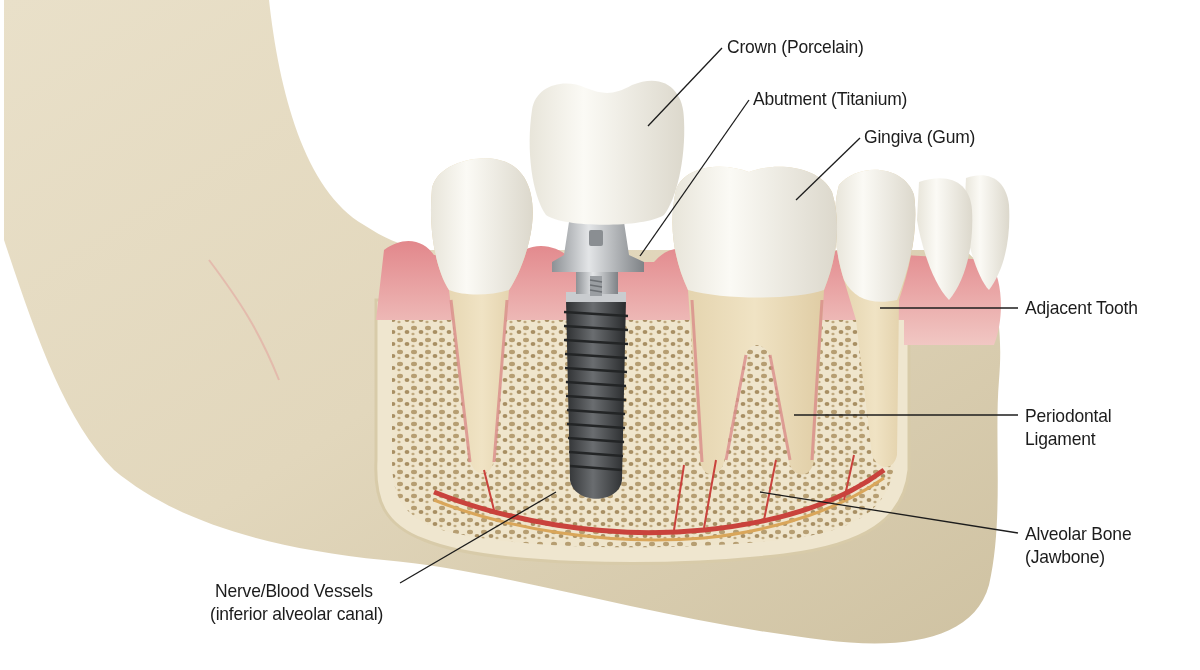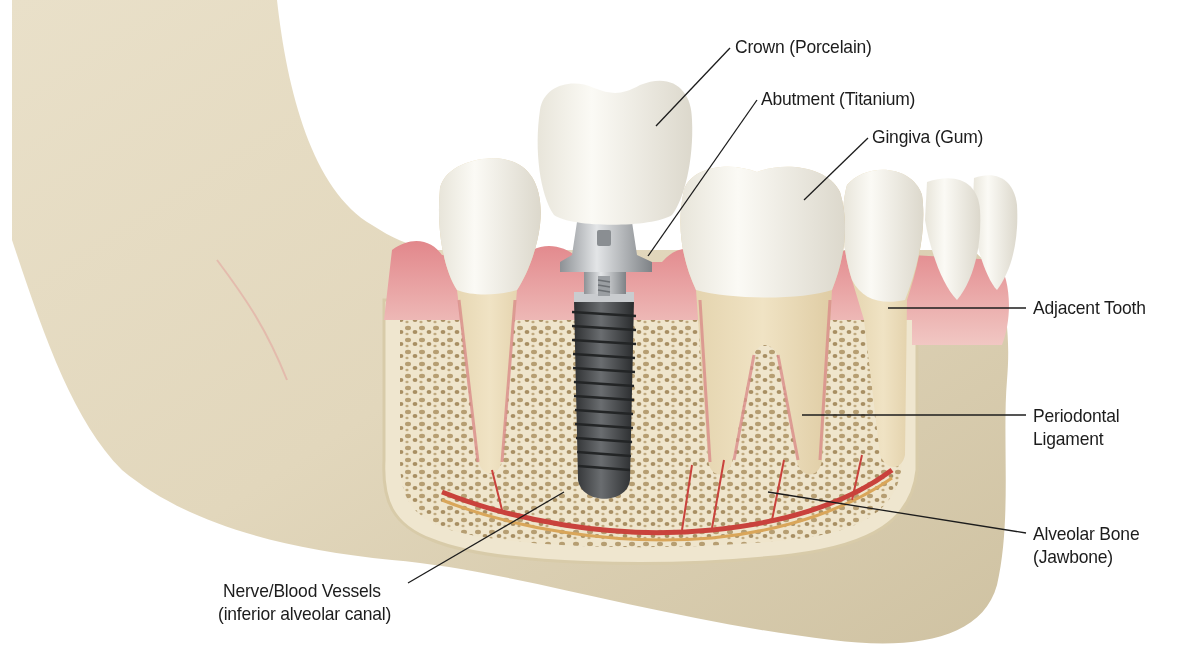--- a/index.html
+++ b/index.html
@@ -1,18 +1,18 @@
 <!DOCTYPE html>
 <html><head>
 <meta charset="utf-8">
 <style>
   html, body { margin: 0; padding: 0; background: #ffffff; }
   body { width: 1200px; height: 670px; overflow: hidden; position: relative;
          font-family: "Liberation Sans", sans-serif; }
-  #stage { position: absolute; left: 12px; top: 0; width: 1140px; height: 670px; text-align: right; }
+  #stage { position: absolute; left: 4px; top: 0; width: 1140px; height: 670px; text-align: right; }
   svg.illu { position: absolute; left: 0; top: 0; }
   .label { position: absolute; color: #1c1c1c; font-size: 19px; line-height: 22px;
            font-family: "Liberation Sans", sans-serif; letter-spacing: -0.2px;
            transform: scaleX(0.92); transform-origin: left top; white-space: nowrap; }
 </style>
 </head>
 <body>
 
 <div id="stage">
 

